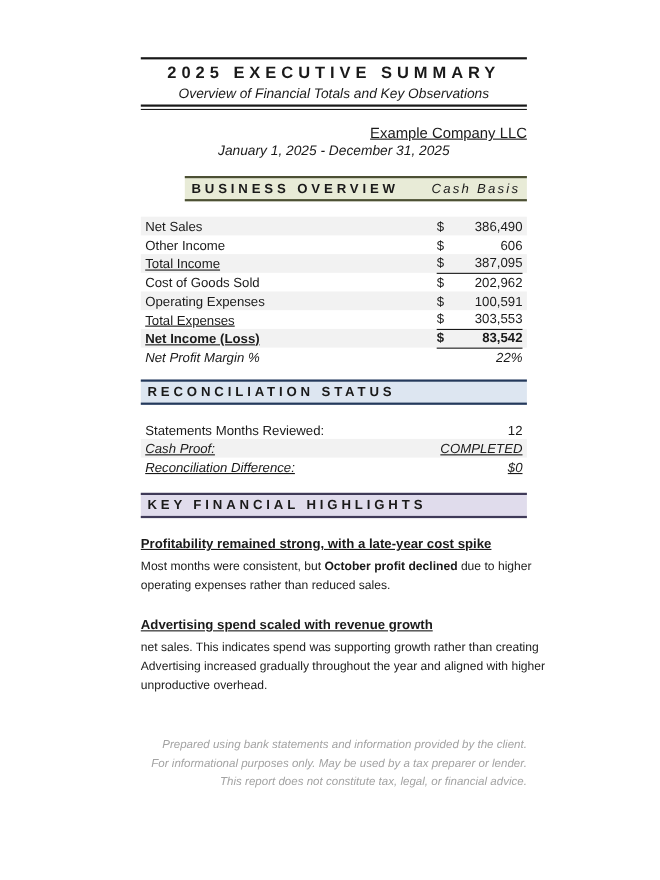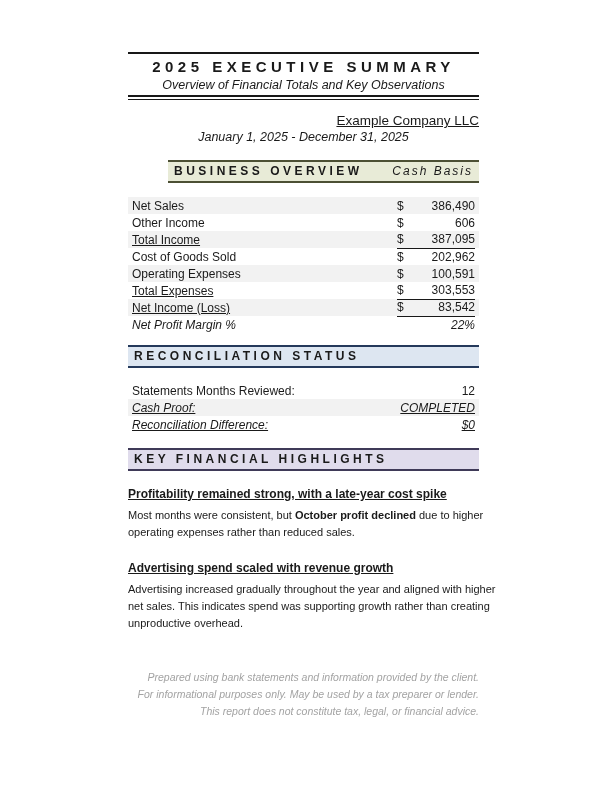--- a/index.html
+++ b/index.html
@@ -32,21 +32,21 @@
   .olive{background:var(--band_olive_bg,#e8ebd7);border-color:var(--band_olive_border,#4c5034);margin-top:15px;margin-left:40px;}
   .blue{background:var(--band_blue_bg,#dde6f1);border-color:var(--band_blue_border,#24395b);margin-top:12px;}
   .purple{background:var(--band_purple_bg,#e0dcec);border-color:var(--band_purple_border,#3f3a58);margin-top:15px;}
 
   .rows{margin-top:14px;}
   .fin-row{
     display:flex;justify-content:space-between;align-items:center;
     height:17px;padding:0 4px;font-size:12px;
   }
   .shade{background:var(--row_stripe,#f2f2f2);}
-  .bold{font-weight:normal;}
+  .bold{font-weight:bold;}
   .italic{font-style:italic;}
   .row-label.u{text-decoration:underline;}
   .row-value{width:78px;height:100%;display:flex;justify-content:space-between;align-items:center;}
   .row-value.nocur{justify-content:flex-end;}
   .row-value.uv{border-bottom:1px solid var(--rule,#181818);}
   .rec-value.u{text-decoration:underline;}
 
   .hl-item .hl-heading{
     font-weight:bold;font-size:12px;text-decoration:underline;line-height:15px;margin-top:16px;white-space:nowrap;
   }
@@ -159,22 +159,22 @@
       <div class="hl-item">
         <div class="hl-heading">Profitability remained strong, with a late-year cost spike</div>
         <div class="hl-lines">
           <div class="hl-line"><span>Most months were consistent, but </span><span class="seg-bold">October profit declined</span><span> due to higher</span></div>
           <div class="hl-line"><span>operating expenses rather than reduced sales.</span></div>
         </div>
       </div>
       <div class="hl-item">
         <div class="hl-heading">Advertising spend scaled with revenue growth</div>
         <div class="hl-lines">
+          <div class="hl-line"><span>net sales. This indicates spend was supporting growth rather than creating</span></div>
           <div class="hl-line"><span>Advertising increased gradually throughout the year and aligned with higher</span></div>
-          <div class="hl-line"><span>net sales. This indicates spend was supporting growth rather than creating</span></div>
           <div class="hl-line"><span>unproductive overhead.</span></div>
         </div>
       </div>
     </div>
 
   <div class="footer">
       <div class="footer-line">Prepared using bank statements and information provided by the client.</div>
       <div class="footer-line">For informational purposes only. May be used by a tax preparer or lender.</div>
       <div class="footer-line">This report does not constitute tax, legal, or financial advice.</div>
     </div>

